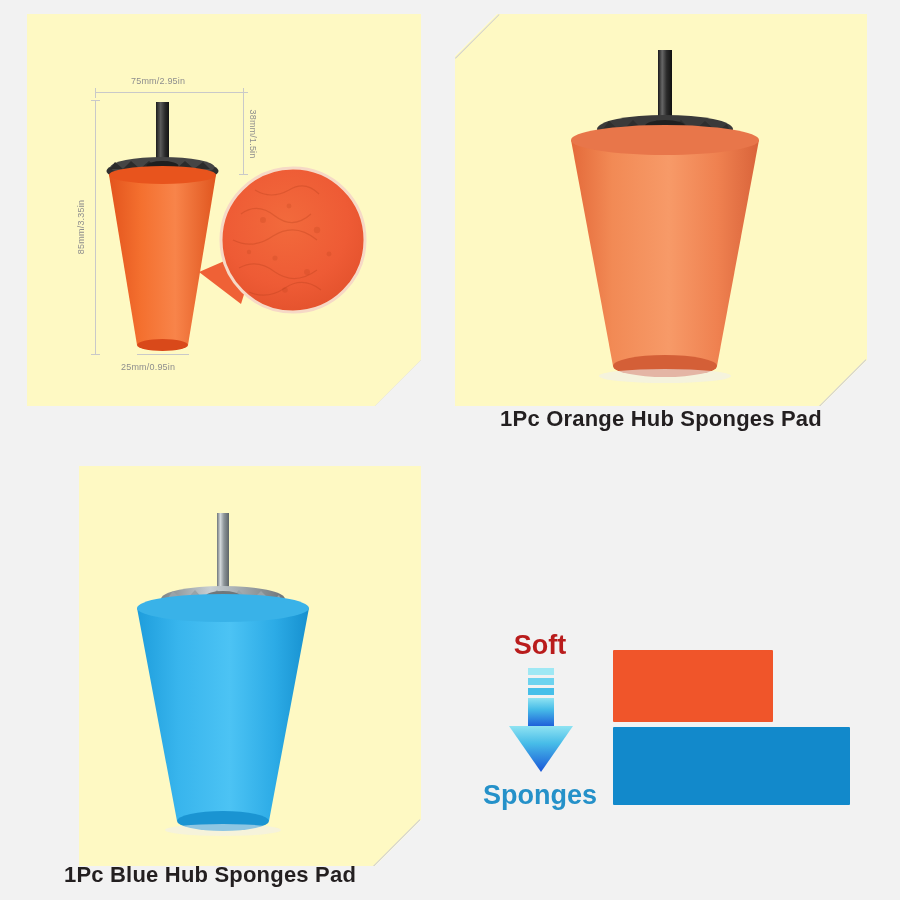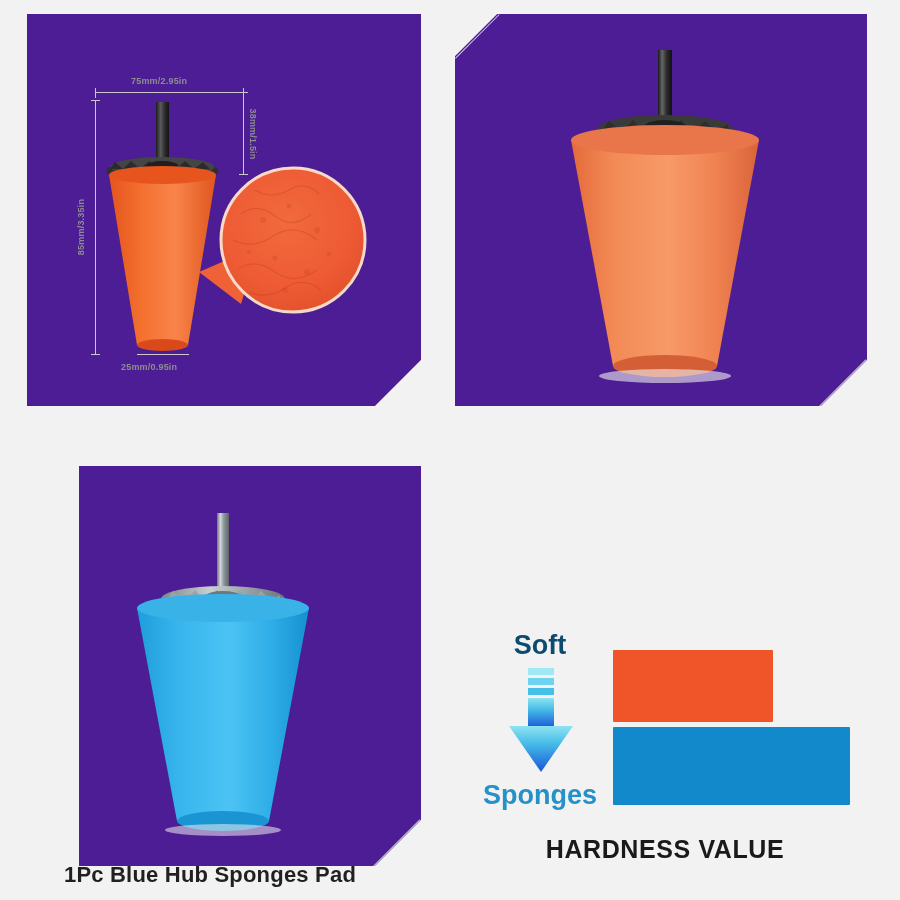--- a/index.html
+++ b/index.html
@@ -17,22 +17,21 @@
   .stage {
     position: absolute;
     inset: 0;
     width: 900px;
     height: 900px;
   }
 
   
   .panel {
     position: absolute;
-    background: #4c1d95;
-    font-weight: bold;
+    background: #fef9c3;
   }
   .panel.bevel-both {
     clip-path: polygon(
       42px 0, 100% 0, 100% calc(100% - 46px),
       calc(100% - 46px) 100%, 0 100%, 0 42px);
   }
   .panel.bevel-br {
     clip-path: polygon(
       0 0, 100% 0, 100% calc(100% - 46px),
       calc(100% - 46px) 100%, 0 100%);
@@ -268,20 +267,21 @@
       <ellipse cx="210" cy="352" rx="52" ry="11" fill="#d45f37"></ellipse>
       <ellipse cx="210" cy="362" rx="66" ry="7" fill="#efefef" opacity="0.6"></ellipse>
 
       <path d="M0 0 L42 0 L0 42 Z" fill="#fbfbfb"></path>
       <path d="M412 346 L412 392 L366 392 Z" fill="#fbfbfb"></path>
     </svg>
     <div class="bevel-line" style="left:0px; top:44px; width:62px; transform:rotate(-45deg);"></div>
     <div class="bevel-line" style="left:364px; top:392px; width:66px; transform:rotate(-45deg);"></div>
   </div>
 
+  <div class="caption" id="caption-orange">1Pc Orange Hub Sponges Pad</div>
 
   <div class="panel bevel-br" id="panel-blue">
     <svg class="product" viewBox="0 0 342 400">
       <defs>
         <linearGradient id="coneBlue" x1="0" y1="0" x2="1" y2="0">
           <stop offset="0%" stop-color="#1e9ddc"></stop>
           <stop offset="24%" stop-color="#38b5ed"></stop>
           <stop offset="54%" stop-color="#4cc3f4"></stop>
           <stop offset="80%" stop-color="#2cabe6"></stop>
           <stop offset="100%" stop-color="#1690cf"></stop>
@@ -310,21 +310,21 @@
       <ellipse cx="144" cy="364" rx="58" ry="6" fill="#efefef" opacity="0.55"></ellipse>
 
       <path d="M342 354 L342 400 L296 400 Z" fill="#fbfbfb"></path>
     </svg>
     <div class="bevel-line" style="left:294px; top:400px; width:66px; transform:rotate(-45deg);"></div>
   </div>
 
   <div class="caption" id="caption-blue">1Pc Blue Hub Sponges Pad</div>
 
 
-  <div id="scale-soft" style="color: #0c4a6e;">Soft</div>
+  <div id="scale-soft" style="color: #b91c1c;">Soft</div>
 
   <svg id="scale-arrow" viewBox="0 0 72 108">
     <defs>
       <linearGradient id="arrGrad" x1="0" y1="0" x2="0" y2="1">
         <stop offset="0%" stop-color="#8fe3f2"></stop>
         <stop offset="38%" stop-color="#47bce8"></stop>
         <stop offset="100%" stop-color="#1a56d8"></stop>
       </linearGradient>
     </defs>
     <rect x="23" y="0" width="26" height="7" fill="#9fe8f4"></rect>
@@ -332,15 +332,14 @@
     <rect x="23" y="20" width="26" height="7" fill="#46bfe9"></rect>
     <rect x="23" y="30" width="26" height="30" fill="url(#arrGrad)"></rect>
     <path d="M4 58 L68 58 L36 104 Z" fill="url(#arrGrad)"></path>
   </svg>
 
   <div id="scale-medium" style="color: rgb(37, 145, 201);">Sponges</div>
 
   <div class="hard-bar" id="bar-soft" style="width: 160px; background: rgb(240, 85, 42);"></div>
   <div class="hard-bar" id="bar-medium" style="width: 237px; background: rgb(18, 137, 203);"></div>
 
-  <div id="hardness-label">HARDNESS VALUE</div>
 
 </div>
 
 </body></html>

